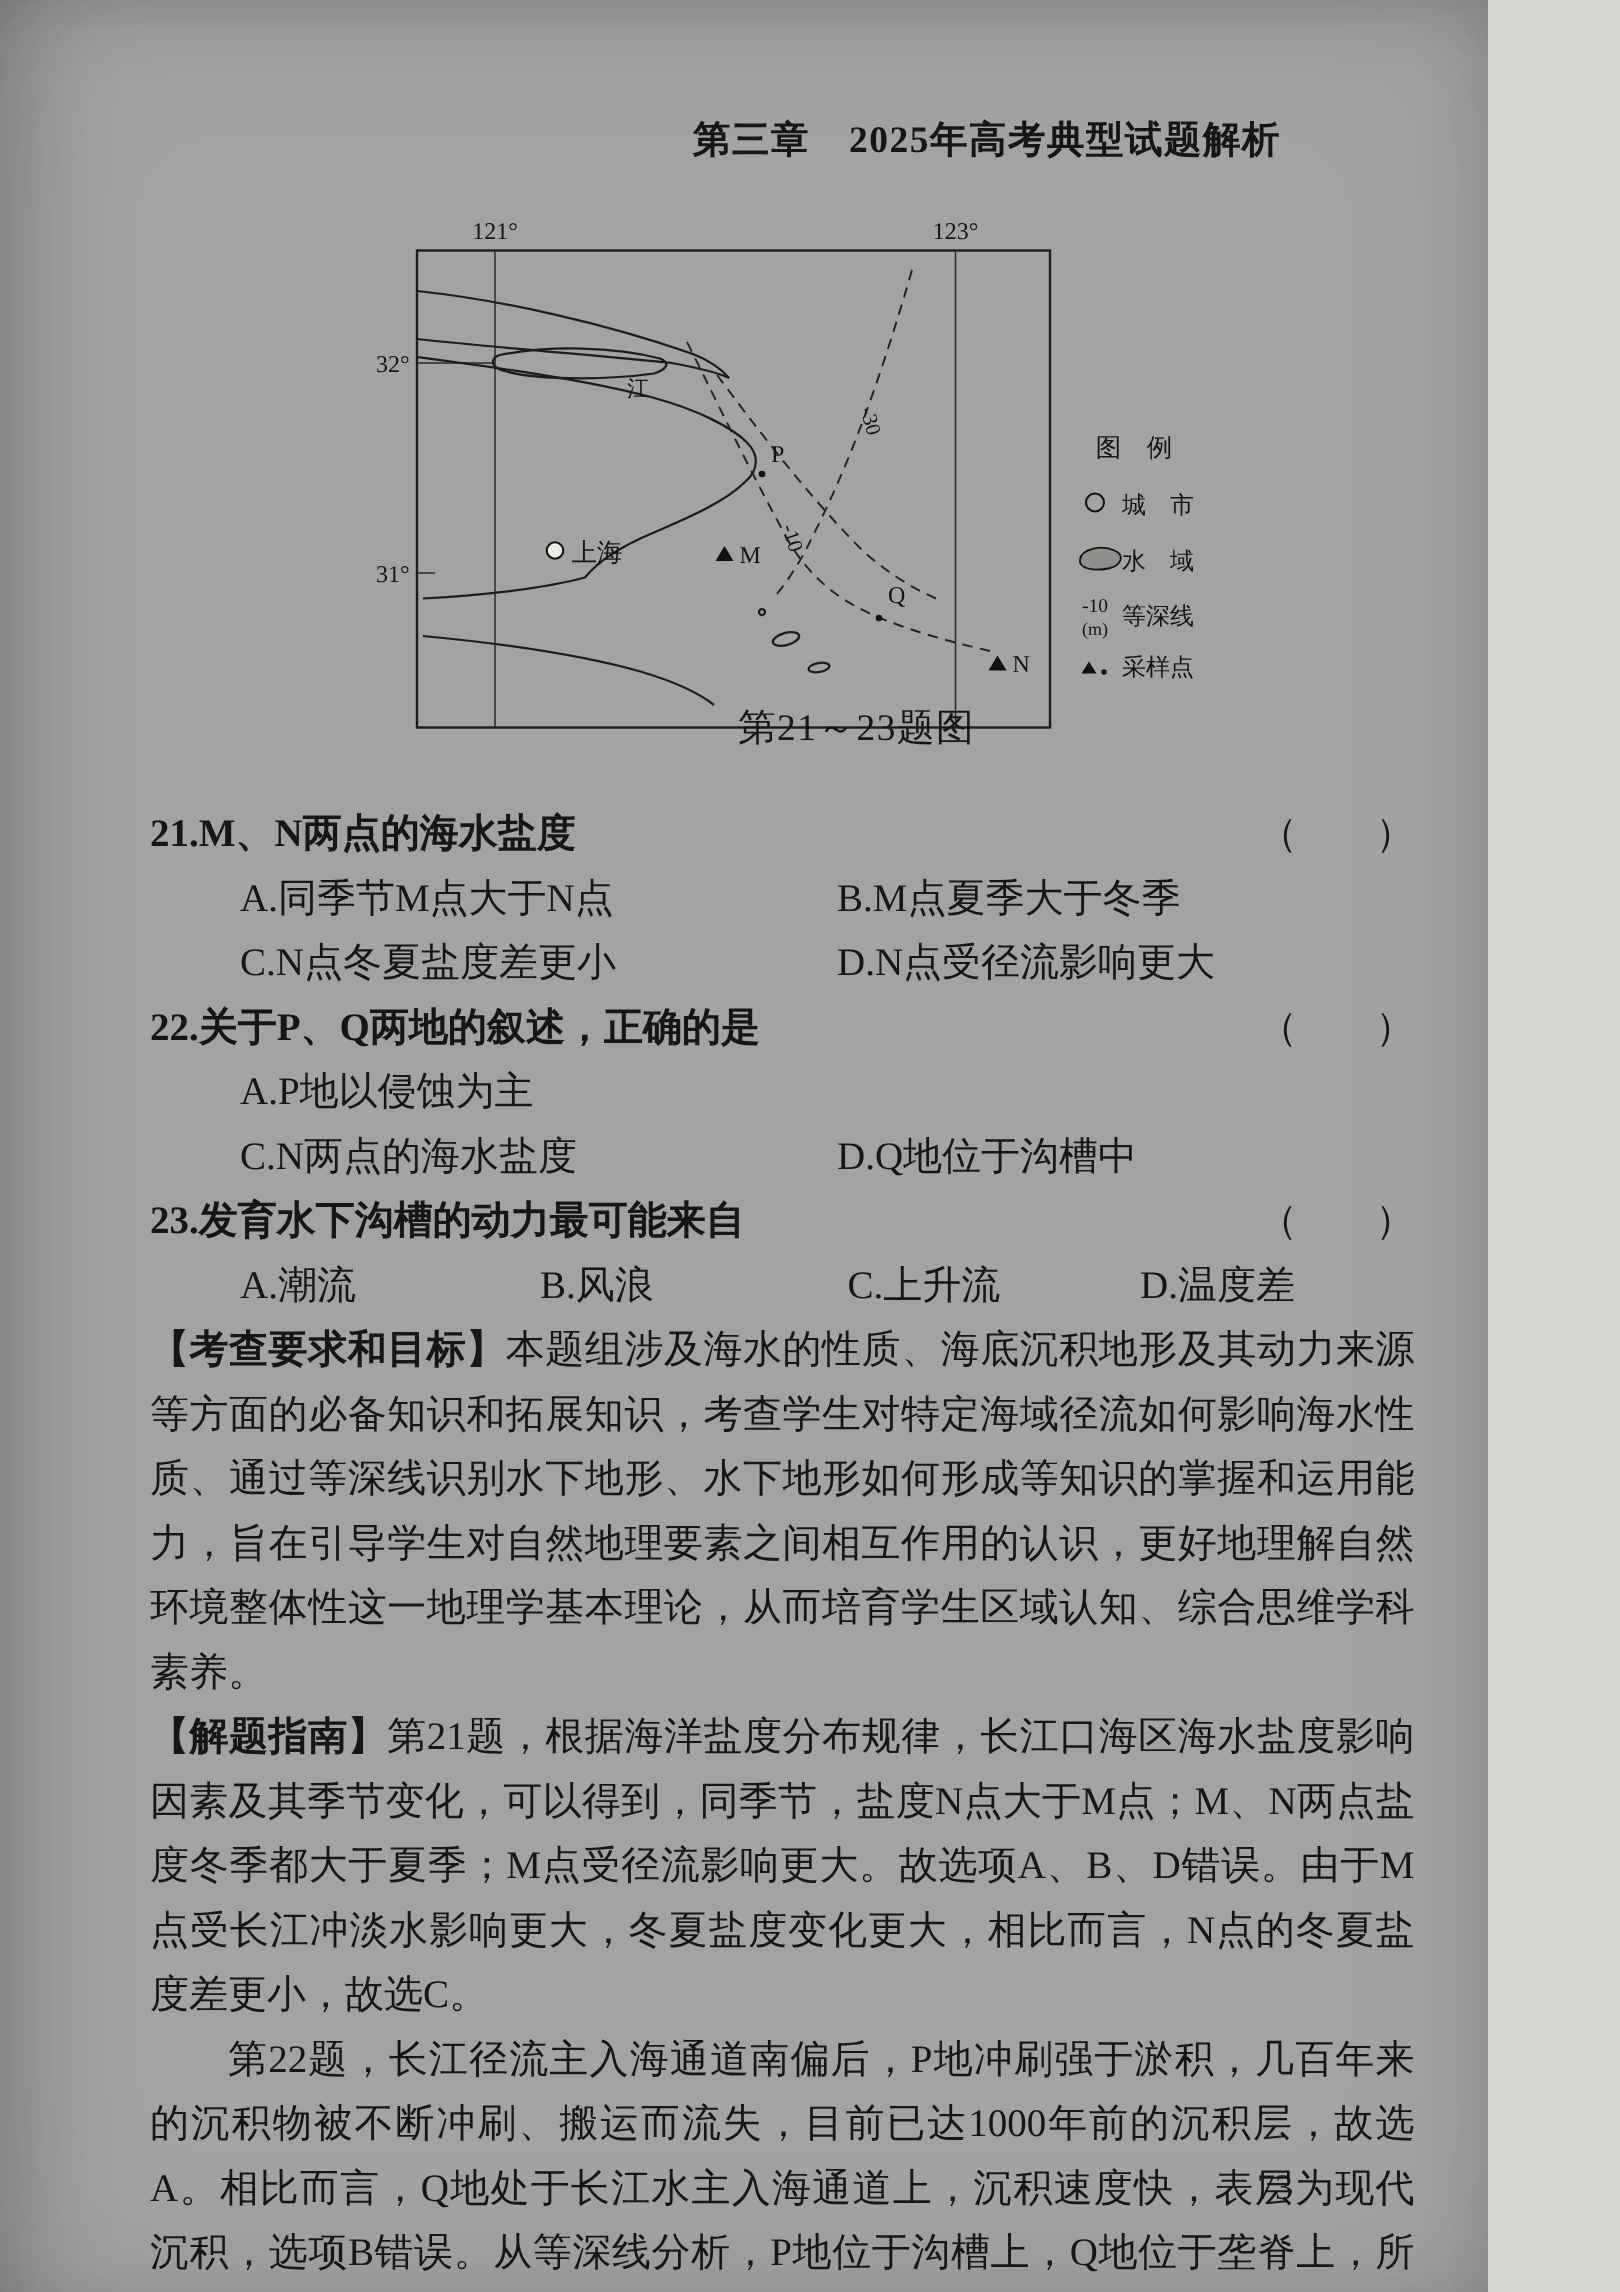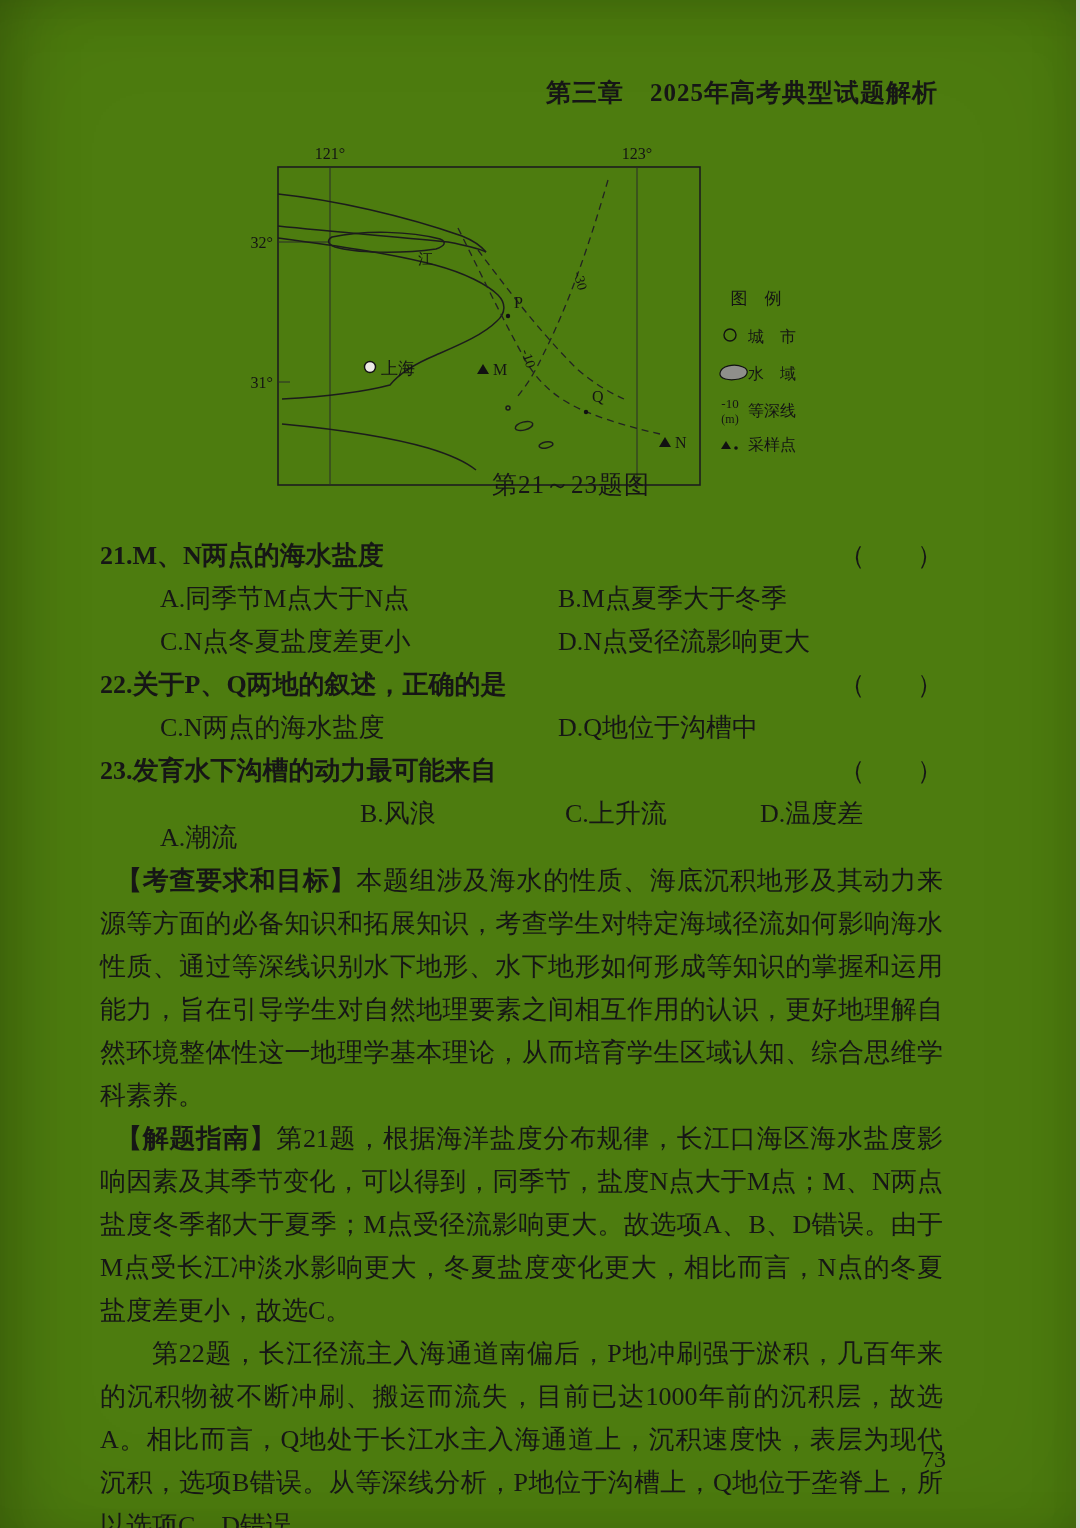--- a/index.html
+++ b/index.html
@@ -3,22 +3,22 @@
 <meta charset="utf-8">
 <style>
   html,body{margin:0;padding:0;}
   body{
     width:1080px;height:1528px;
     background:#d8d6d1;
     font-family:"Liberation Serif","DejaVu Serif",serif;
     color:#161616;
   }
   .page{
-    position:relative;width:1076px;height:1528px;overflow:hidden;
-    background:#4d7c0f;
+    position:relative;width:992px;height:1528px;overflow:hidden;
+    background:#a3a3a3;
     box-shadow:
       inset 0 0 120px rgba(0,0,0,0.07),
       inset 45px 0 70px -35px rgba(0,0,0,0.22),
       inset -25px 0 50px -25px rgba(0,0,0,0.12),
       inset 0 30px 60px -30px rgba(0,0,0,0.10);
   }
   .header{
     position:absolute;top:76px;right:138px;
     font-size:25px;font-weight:bold;letter-spacing:1px;
   }
@@ -31,26 +31,26 @@
   .content{
     position:absolute;left:100px;top:534px;width:843px;
     font-size:26px;line-height:43px;
   }
   .q-stem{position:relative;font-weight:bold;}
   .q-stem .bracket{position:absolute;right:0;top:0;font-weight:normal;}
   .opts2{margin-left:60px;display:flex;}
   .opts2 .c1{width:398px;}
   .opts2 .c2{flex:1;}
   .opts4{margin-left:60px;display:flex;}
-  .opts4 .c1{width:200px;margin-top:24px;}
+  .opts4 .c1{width:200px;}
   .opts4 .c2{width:205px;}
   .opts4 .c3{width:195px;}
   .opts4 .c4{flex:1;}
   .para{margin:0;text-align:justify;}
-  .para b{font-weight:bold;margin-left:16px;}
+  .para b{font-weight:bold;}
   .para.ind{text-indent:2em;}
   .pagenum{
     position:absolute;right:130px;top:1446px;
     font-size:24px;font-family:"Liberation Serif","DejaVu Serif",serif;
   }
 </style>
 </head>
 <body>
 
 <div class="page">
@@ -142,20 +142,21 @@
         <span class="c2">D.N点受径流影响更大</span>
       </div>
     </div>
 
     <div>
       <div class="q-stem">
         <span>22.</span><span>关于P、Q两地的叙述，正确的是</span>
         <span class="bracket">（　　）</span>
       </div>
       <div class="opts2">
+        <span class="c1">A.P地以侵蚀为主</span>
       </div>
       <div class="opts2">
         <span class="c1">C.N两点的海水盐度</span>
         <span class="c2">D.Q地位于沟槽中</span>
       </div>
     </div>
 
     <div>
       <div class="q-stem">
         <span>23.</span><span>发育水下沟槽的动力最可能来自</span>

